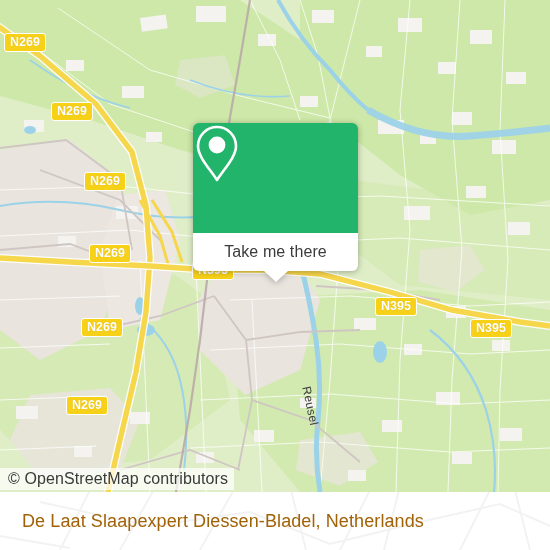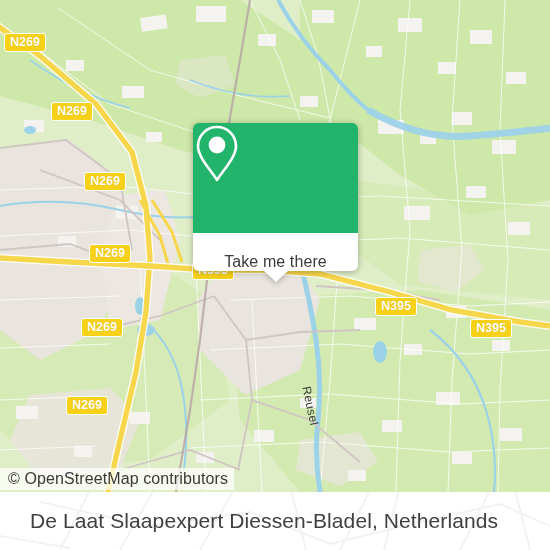--- a/index.html
+++ b/index.html
@@ -40,21 +40,21 @@
     height: 110px;
     background: #23b46c;
     border-radius: 6px 6px 0 0;
     display: flex; align-items: center; justify-content: center;
   }
   #popup-green svg { display: block; }
   #popup-foot {
     position: relative;
     height: 38px; background: #ffffff;
     border-radius: 0 0 6px 6px;
-    display: flex; align-items: flex-end; justify-content: center;
+    display: flex; align-items: center; justify-content: center;
   }
   #popup-label {
     font-size: 16px; color: #3b3b3b; letter-spacing: .1px;
   }
   #popup-tail {
     position: absolute; left: 50%; bottom: -11px;
     margin-left: -12px;
     width: 0; height: 0;
     border-left: 12px solid transparent;
     border-right: 12px solid transparent;
@@ -68,22 +68,22 @@
     background: #ffffff;
     overflow: hidden;
   }
   #bottombar-watermark {
     position: absolute; left: 0; top: 0; width: 550px; height: 58px;
     opacity: .5;
   }
   #title {
     position: absolute; left: 22px; top: 50%;
     transform: translateY(-50%);
-    font-size: 21px; color: #404040;
-    letter-spacing: .1px; white-space: nowrap; margin-left: 8px;
+    font-size: 18px; color: #a16207;
+    letter-spacing: .1px; white-space: nowrap;
   }
   #logo {
     position: absolute; right: 16px; top: 50%;
     transform: translateY(-50%);
     display: flex; align-items: center; gap: 0px;
   }
   #logo-mark { display: block; }
   #logo-text {
     font-size: 37px; font-weight: bold; color: #2b2b2b;
     letter-spacing: -1.4px; line-height: 37px;

